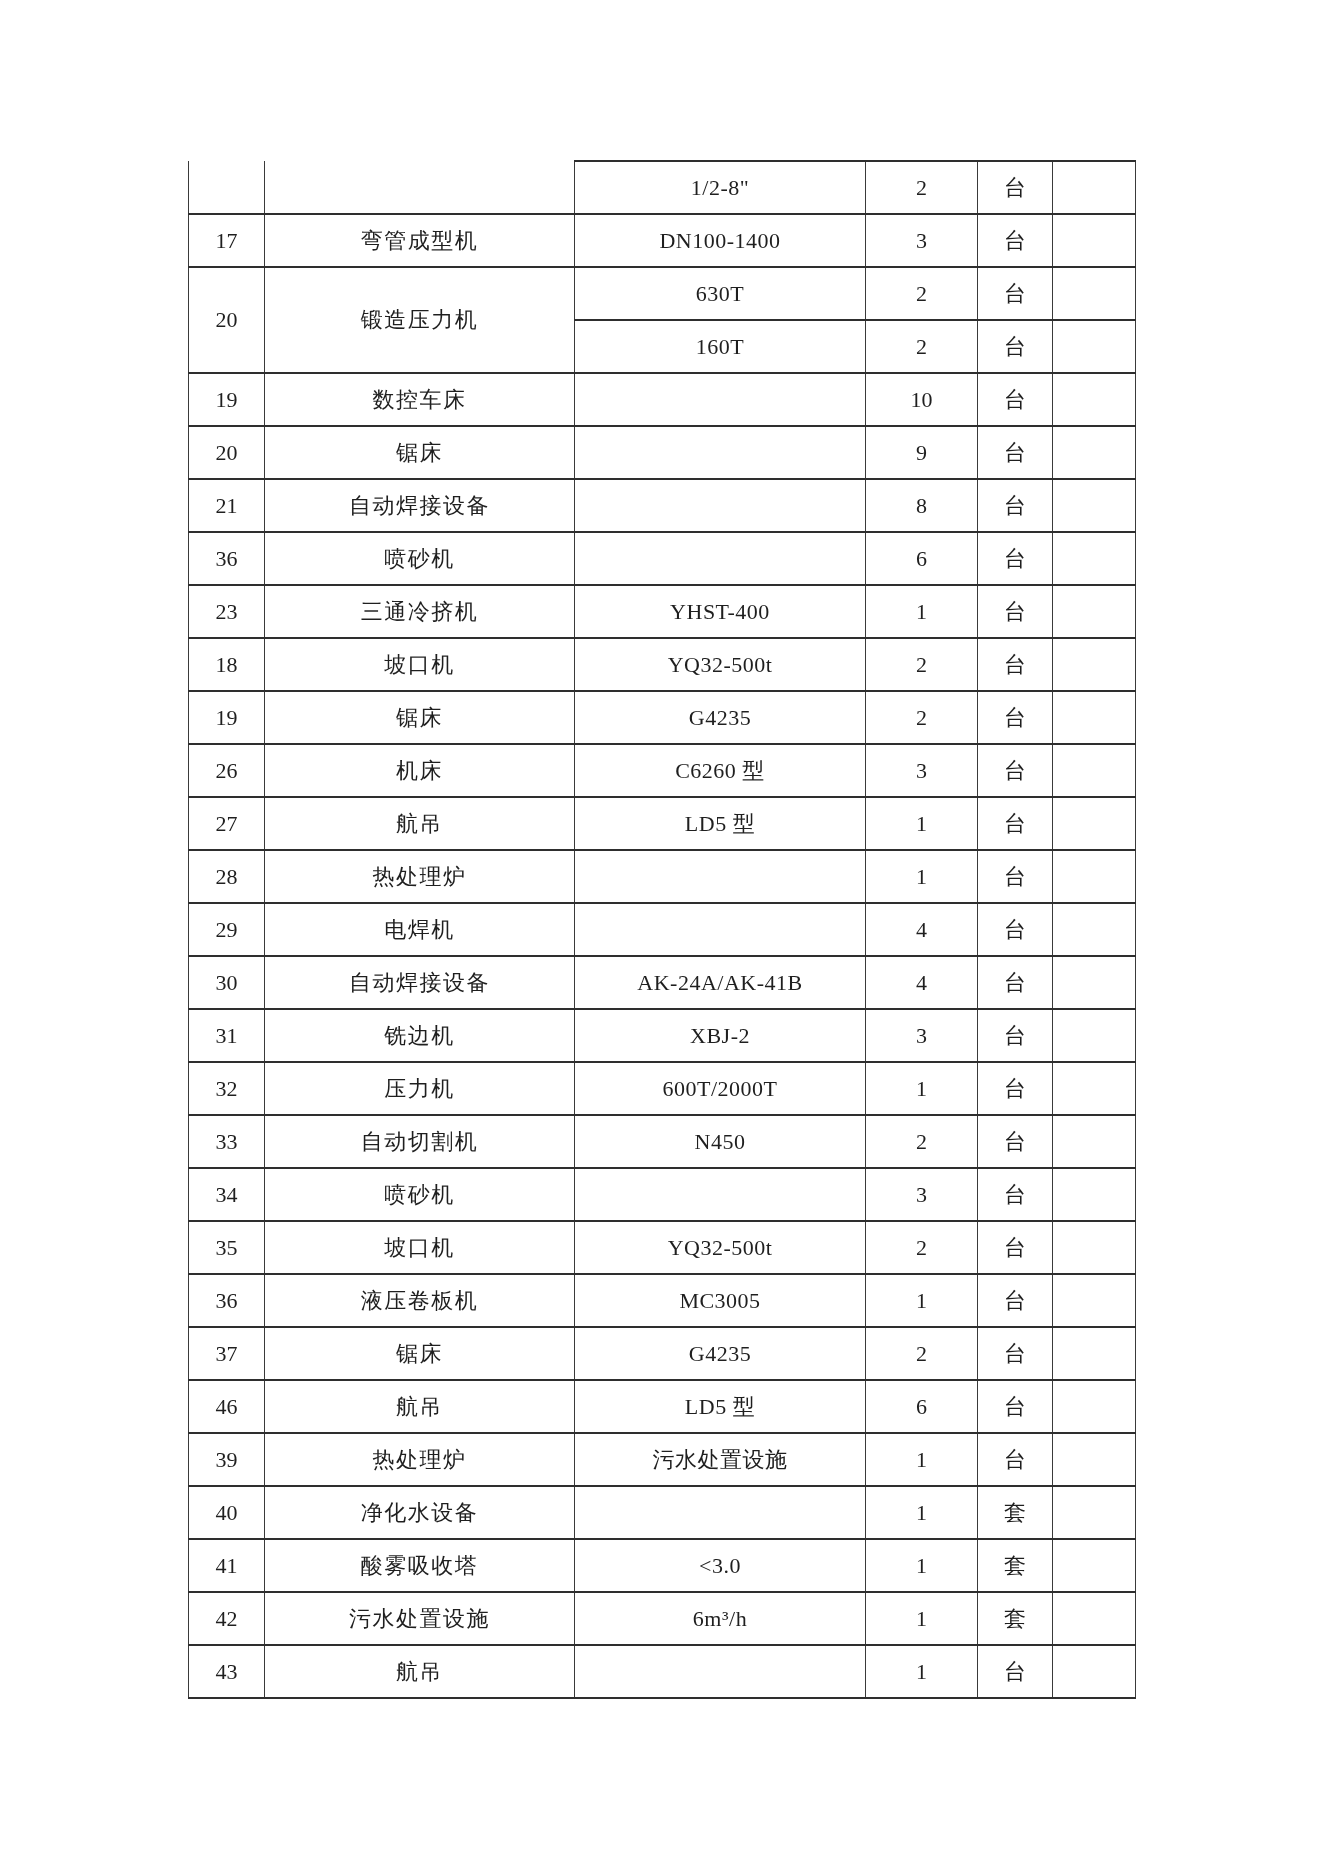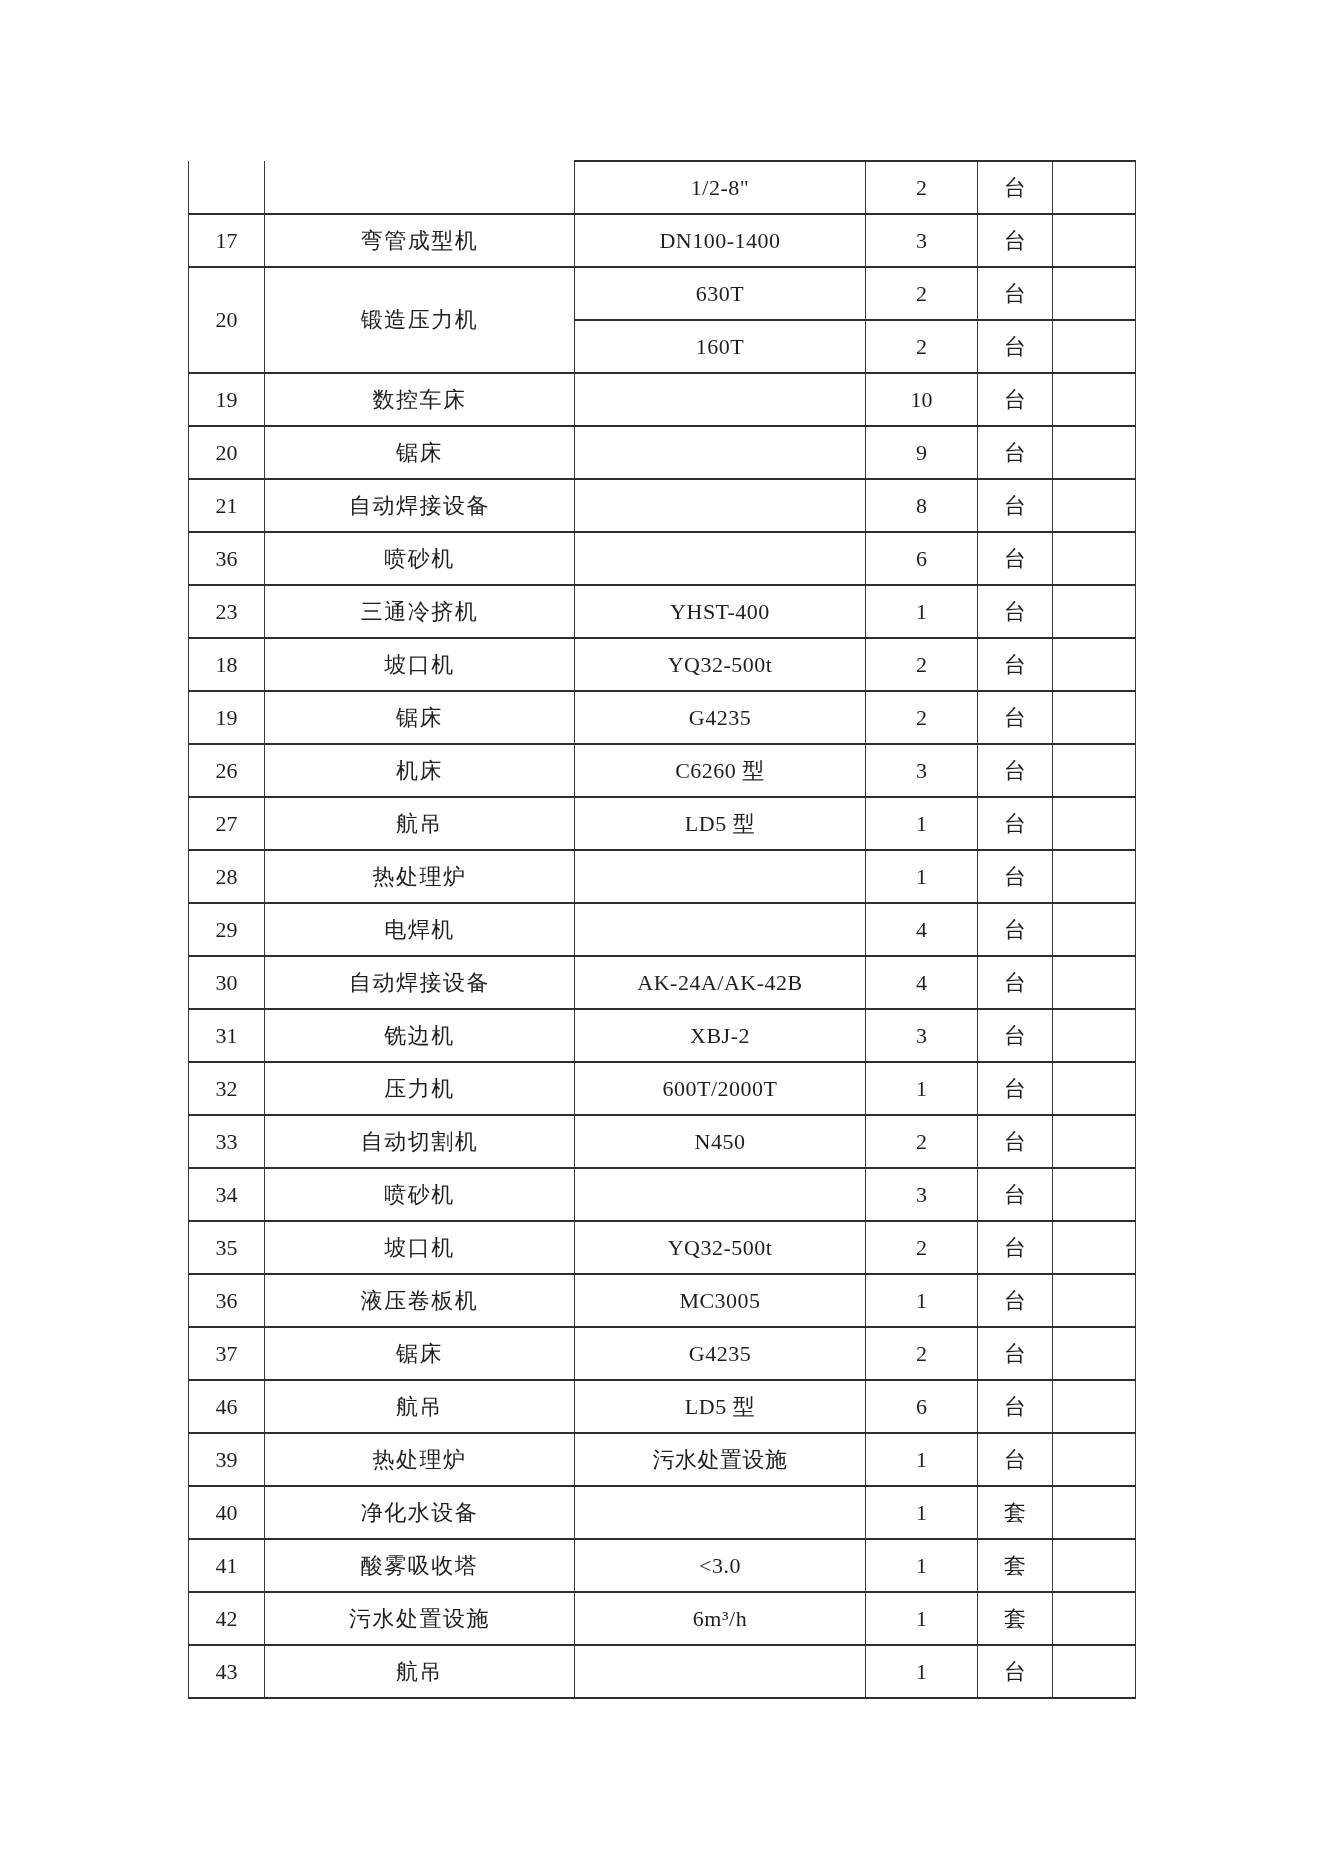--- a/index.html
+++ b/index.html
@@ -165,21 +165,21 @@
           <td class="seq-cell">29</td>
           <td class="name-cell">电焊机</td>
           <td class="spec-cell"></td>
           <td class="qty-cell">4</td>
           <td class="unit-cell">台</td>
           <td class="remark-cell"></td>
         </tr>
         <tr>
           <td class="seq-cell">30</td>
           <td class="name-cell">自动焊接设备</td>
-          <td class="spec-cell">AK-24A/AK-42B</td>
+          <td class="spec-cell">AK-24A/AK-41B</td>
           <td class="qty-cell">4</td>
           <td class="unit-cell">台</td>
           <td class="remark-cell"></td>
         </tr>
         <tr>
           <td class="seq-cell">31</td>
           <td class="name-cell">铣边机</td>
           <td class="spec-cell">XBJ-2</td>
           <td class="qty-cell">3</td>
           <td class="unit-cell">台</td>

